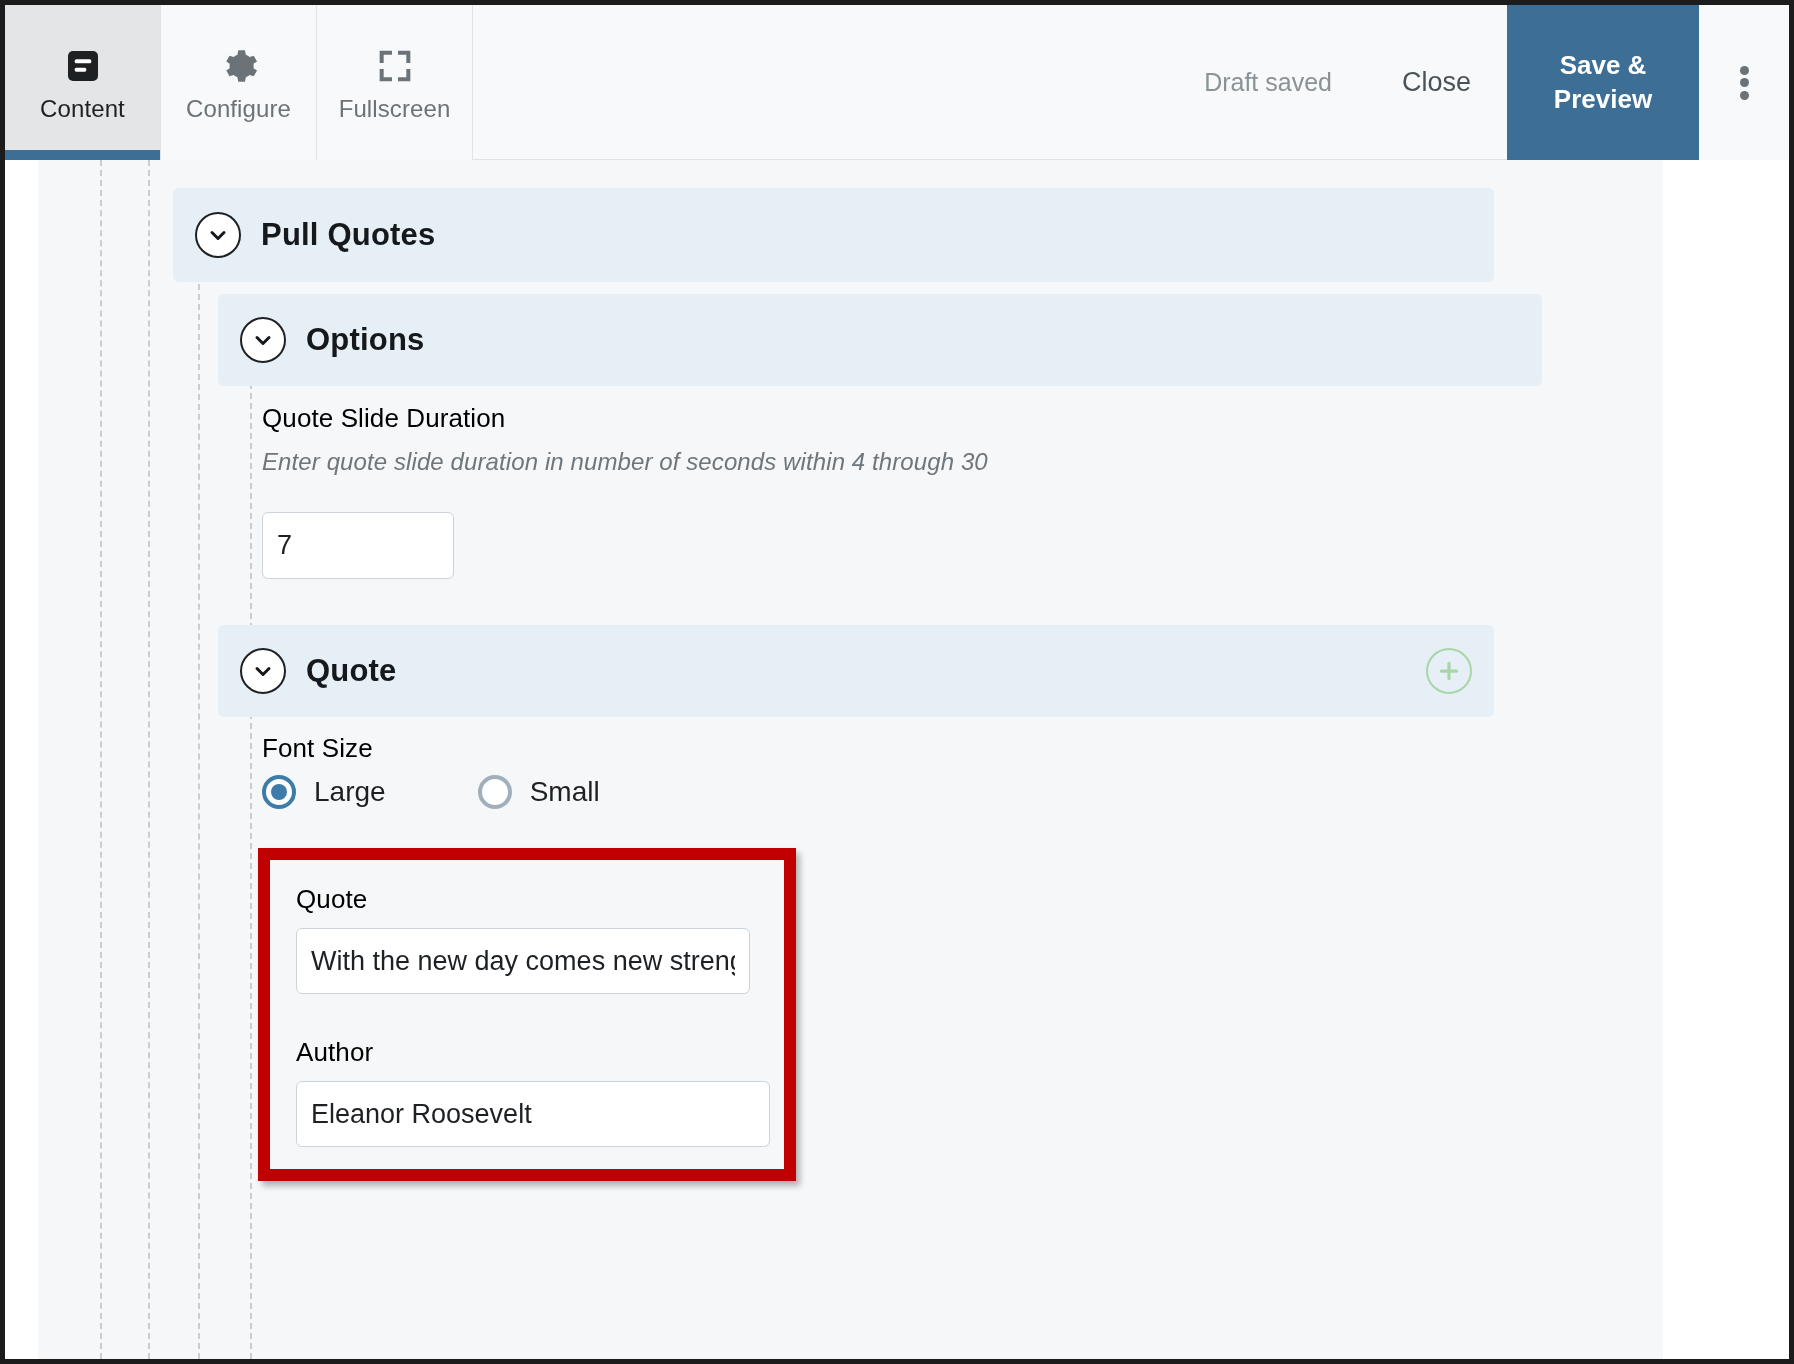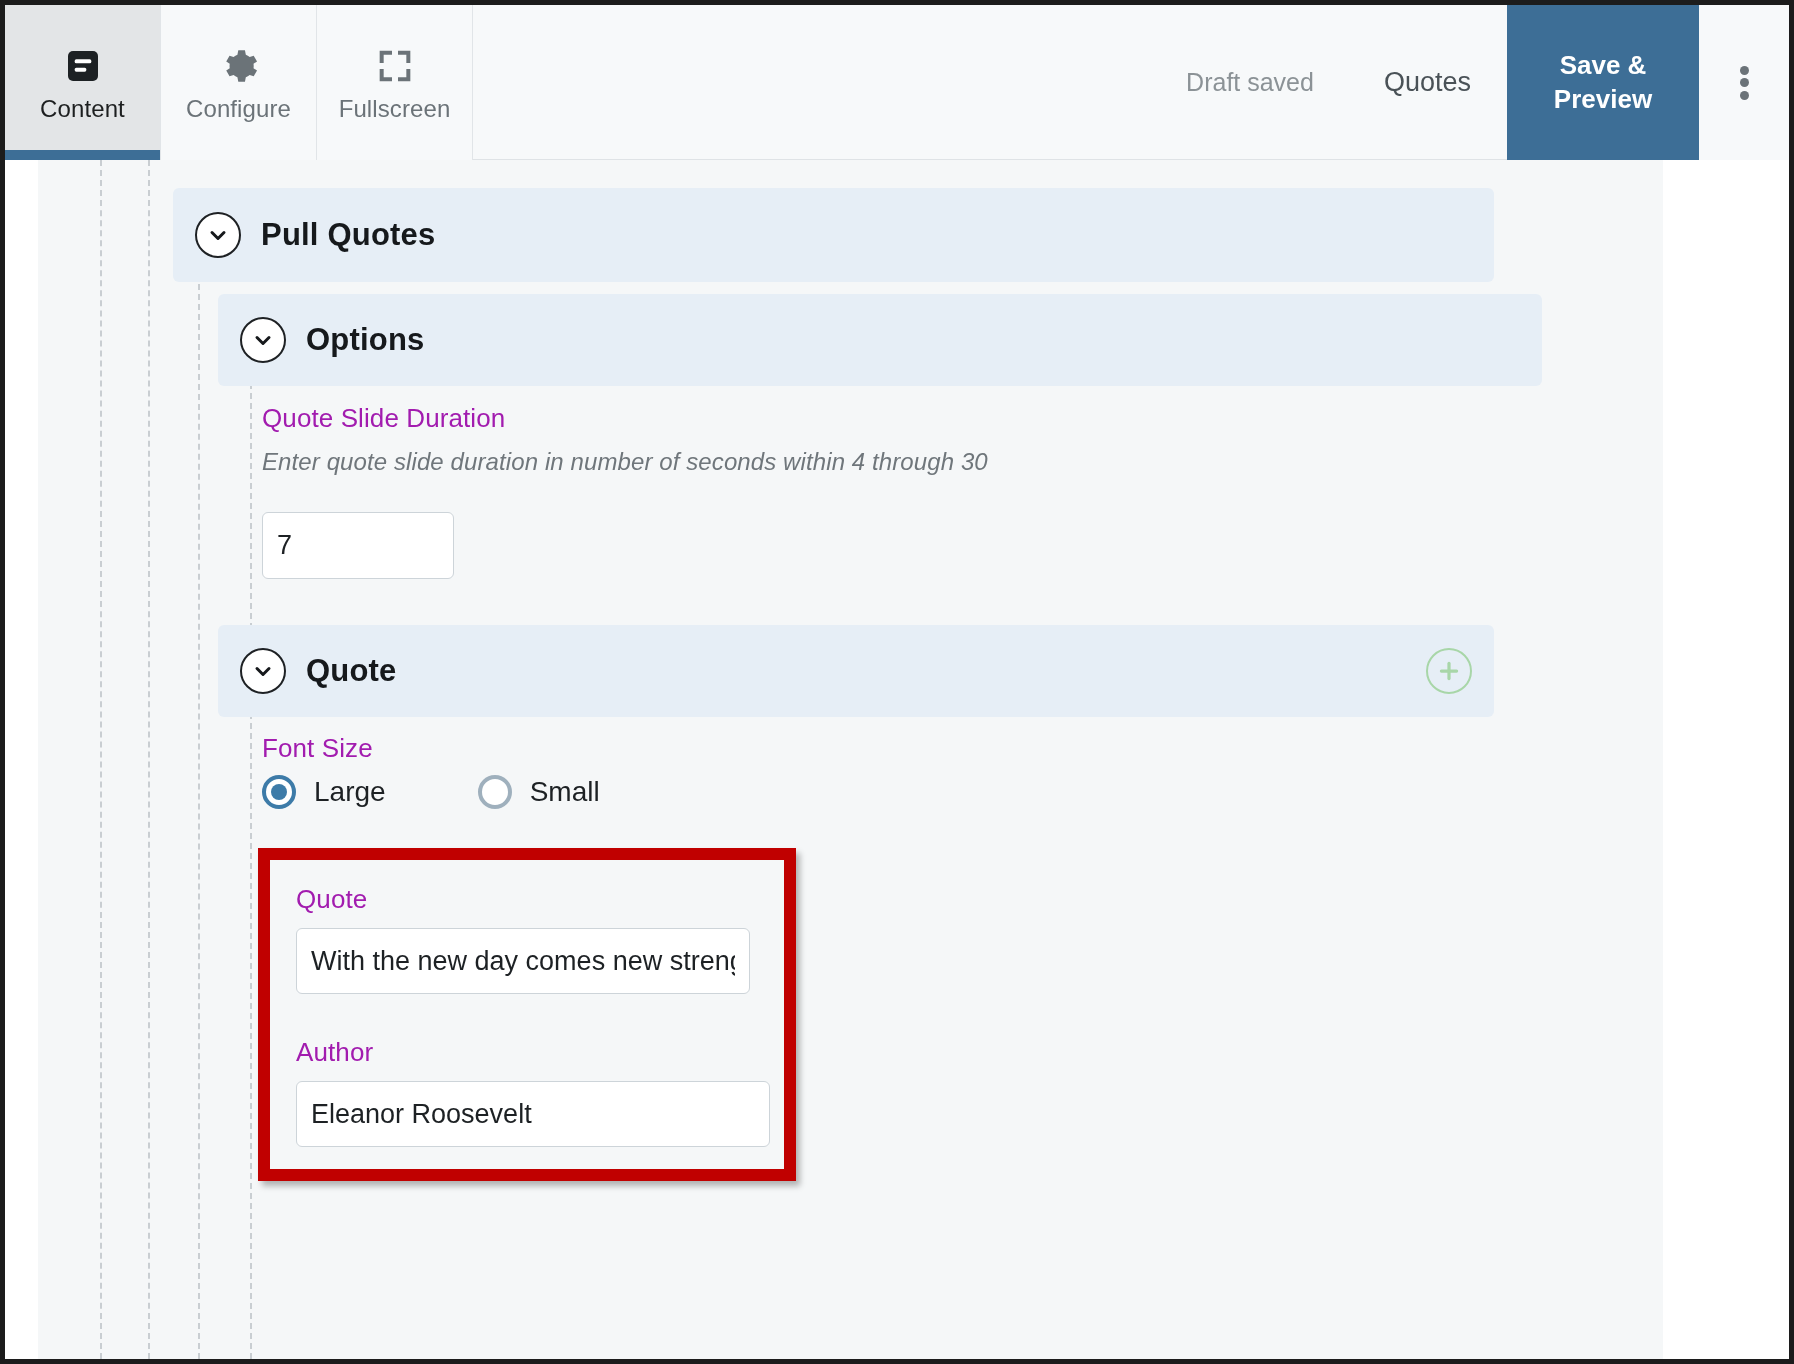--- a/index.html
+++ b/index.html
@@ -189,21 +189,21 @@
     border: 2.5px solid #a8d6a8;
     display: flex; align-items: center; justify-content: center;
     cursor: pointer;
     background: transparent;
   }
 
   
   .field-label {
     position: absolute;
     font-size: 26px;
-    color: #a21caf;
+    color: #000000;
     letter-spacing: .1px;
   }
   .field-help {
     position: absolute;
     font-size: 24px;
     font-style: italic;
     color: #6f767b;
     letter-spacing: .1px;
     text-align: right;
   }
@@ -289,21 +289,21 @@
         </span>
         <span class="lbl">Fullscreen</span>
       </div>
 
     </div>
 
     <div class="toolbar-spacer"></div>
 
     <div class="toolbar-right">
       <div class="tb-text">Draft saved</div>
-      <div class="tb-link">Quotes</div>
+      <div class="tb-link">Close</div>
       <div class="tb-primary">Save &amp; Preview</div>
       <div class="tb-kebab">
         <div>
           <div class="kebab-dot"></div>
           <div class="kebab-dot"></div>
           <div class="kebab-dot"></div>
         </div>
       </div>
     </div>
 

